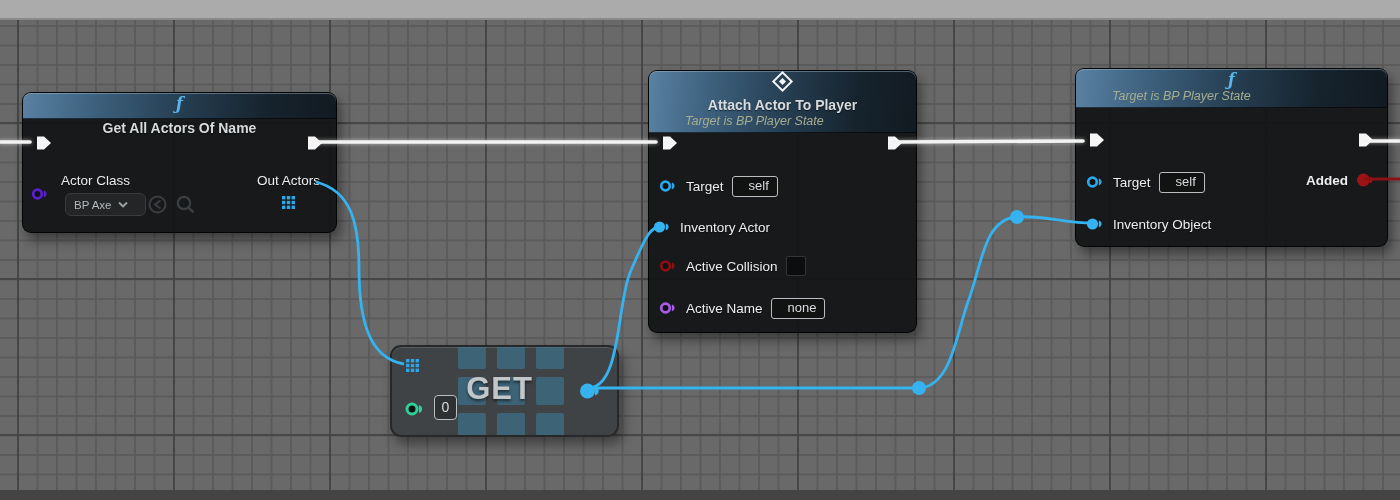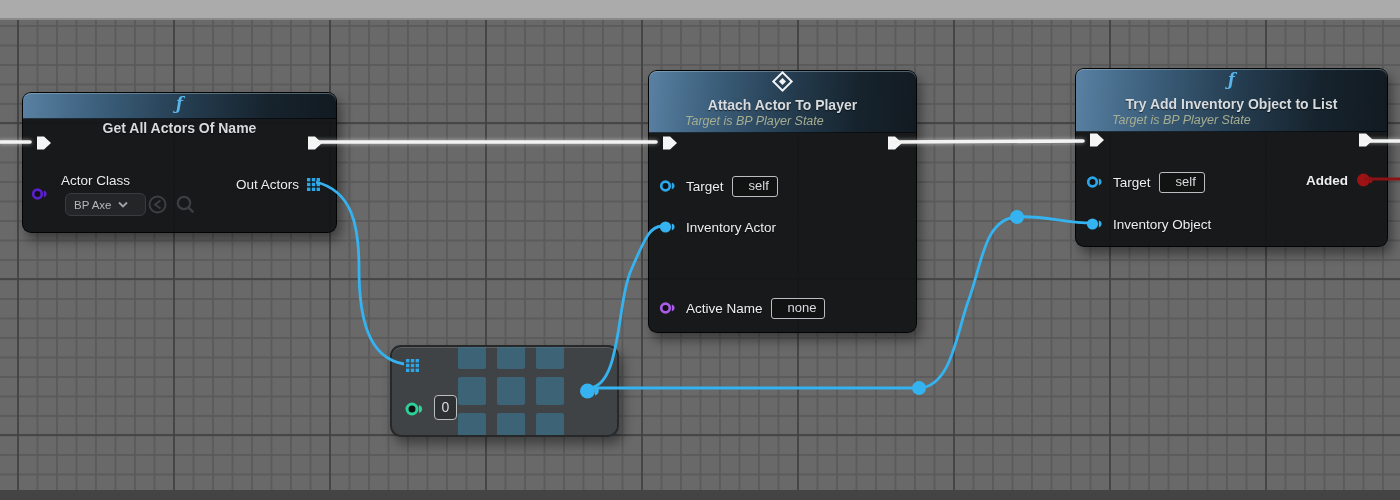--- a/index.html
+++ b/index.html
@@ -121,21 +121,21 @@
     </div>
     <svg class="pinsvg abs" style="left:124px;top:101px;" width="21" height="21" viewBox="0 0 21 21">
       <circle cx="10.5" cy="10.5" r="8" fill="none" stroke="#3c3f42" stroke-width="2"></circle>
       <path d="M13.5,6.5 L8,10.5 L13.5,14.5" fill="none" stroke="#3c3f42" stroke-width="2"></path>
     </svg>
     <svg class="pinsvg abs" style="left:152px;top:101px;" width="21" height="21" viewBox="0 0 21 21">
       <circle cx="9" cy="9" r="6.2" fill="none" stroke="#3c3f42" stroke-width="2.2"></circle>
       <path d="M13.6,13.6 L18.4,18.4" stroke="#3c3f42" stroke-width="2.4"></path>
     </svg>
 
-    <div class="pinrow" style="right:16px;top:80px;">
+    <div class="pinrow" style="right:16px;top:80px;flex-direction:column;">
       <span class="pinlabel">Out Actors</span>
       <svg class="pinsvg" width="13" height="13" viewBox="0 0 13 13">
         <g fill="#2ba6e8">
           <rect x="0" y="0" width="3.4" height="3.4"></rect>
             <rect x="4.8" y="0" width="3.4" height="3.4"></rect>
             <rect x="9.6" y="0" width="3.4" height="3.4"></rect>
           <rect x="0" y="4.8" width="3.4" height="3.4"></rect>
             <rect x="4.8" y="4.8" width="3.4" height="3.4"></rect>
             <rect x="9.6" y="4.8" width="3.4" height="3.4"></rect>
           <rect x="0" y="9.6" width="3.4" height="3.4"></rect>
@@ -161,42 +161,49 @@
       <path d="M1,1.5 H8 L15,8 L8,14.5 H1 Z" stroke-linejoin="round" stroke-width="1.5" fill="#f5f5f5"></path>
     </svg>
     <div class="pinrow" style="left:10px;top:104px;">
       <svg class="pinsvg" width="19" height="14" viewBox="0 0 19 14">
         <circle cx="6.5" cy="7" r="4.3" fill="#0f1113" stroke-width="2.7" stroke="#2ba6e8"></circle>
         <path d="M12.8,3.6 C16.5,4.7 16.5,9.3 12.8,10.4 Z" fill="#2ba6e8"></path>
       </svg>
       <span class="pinlabel">Target</span>
       <span class="valbox">self</span>
     </div>
-    <div class="pinrow" style="left:10px;top:145px;align-items:center;">
+    <div class="pinrow" style="left:4px;top:145px;align-items:center;">
       <svg class="pinsvg" width="19" height="14" viewBox="0 0 19 14">
         <circle cx="6.5" cy="7" r="5.6" fill="#35b3f0"></circle>
         <path d="M12.8,3.6 C16.5,4.7 16.5,9.3 12.8,10.4 Z" fill="#35b3f0"></path>
       </svg>
       <span class="pinlabel">Inventory Actor</span>
+    </div>
+    <div class="pinrow" style="left:10px;top:184px;">
+      <svg class="pinsvg" width="19" height="14" viewBox="0 0 19 14">
+        <circle cx="6.5" cy="7" r="4.3" fill="#0f1113" stroke-width="2.7" stroke="#8c0f12"></circle>
+        <path d="M12.8,3.6 C16.5,4.7 16.5,9.3 12.8,10.4 Z" fill="#8c0f12"></path>
+      </svg>
+      <span class="pinlabel">Active Collision</span>
+      <span class="checkbox"></span>
     </div>
     <div class="pinrow" style="left:10px;top:226px;">
       <svg class="pinsvg" width="19" height="14" viewBox="0 0 19 14">
         <circle cx="6.5" cy="7" r="4.3" fill="#0f1113" stroke-width="2.7" stroke="#a95ce8"></circle>
         <path d="M12.8,3.6 C16.5,4.7 16.5,9.3 12.8,10.4 Z" fill="#a95ce8"></path>
       </svg>
       <span class="pinlabel">Active Name</span>
       <span class="valbox">none</span>
     </div>
   </div>
 
   <div class="node" style="left:1075px;top:68px;width:311px;height:177px;">
     <div class="nodehdr">
       <div class="hdr-row">
         <span class="ficon">ƒ</span>
-        <span class="hdr-title">Try Add Inventory Object to List</span>
       </div>
       <div class="hdr-sub">Target is BP Player State</div>
     </div>
     <svg class="pinsvg abs" style="left:13px;top:63px;" width="17" height="16" viewBox="0 0 17 16">
       <path d="M1,1.5 H8 L15,8 L8,14.5 H1 Z" stroke-linejoin="round" stroke-width="1.5" fill="#f5f5f5"></path>
     </svg>
     <svg class="pinsvg abs" style="left:282px;top:63px;" width="17" height="16" viewBox="0 0 17 16">
       <path d="M1,1.5 H8 L15,8 L8,14.5 H1 Z" stroke-linejoin="round" stroke-width="1.5" fill="#f5f5f5"></path>
     </svg>
     <div class="pinrow" style="left:10px;top:102px;">
@@ -228,20 +235,21 @@
       <div></div>
         <div></div>
         <div></div>
         <div></div>
         <div></div>
         <div></div>
         <div></div>
         <div></div>
         <div></div>
     </div>
+    <div class="get-title">GET</div>
     <svg class="pinsvg abs" style="left:14px;top:12px;" width="13" height="13" viewBox="0 0 13 13">
       <g fill="#2ba6e8">
         <rect x="0" y="0" width="3.4" height="3.4"></rect>
           <rect x="4.8" y="0" width="3.4" height="3.4"></rect>
           <rect x="9.6" y="0" width="3.4" height="3.4"></rect>
         <rect x="0" y="4.8" width="3.4" height="3.4"></rect>
           <rect x="4.8" y="4.8" width="3.4" height="3.4"></rect>
           <rect x="9.6" y="4.8" width="3.4" height="3.4"></rect>
         <rect x="0" y="9.6" width="3.4" height="3.4"></rect>
           <rect x="4.8" y="9.6" width="3.4" height="3.4"></rect>

